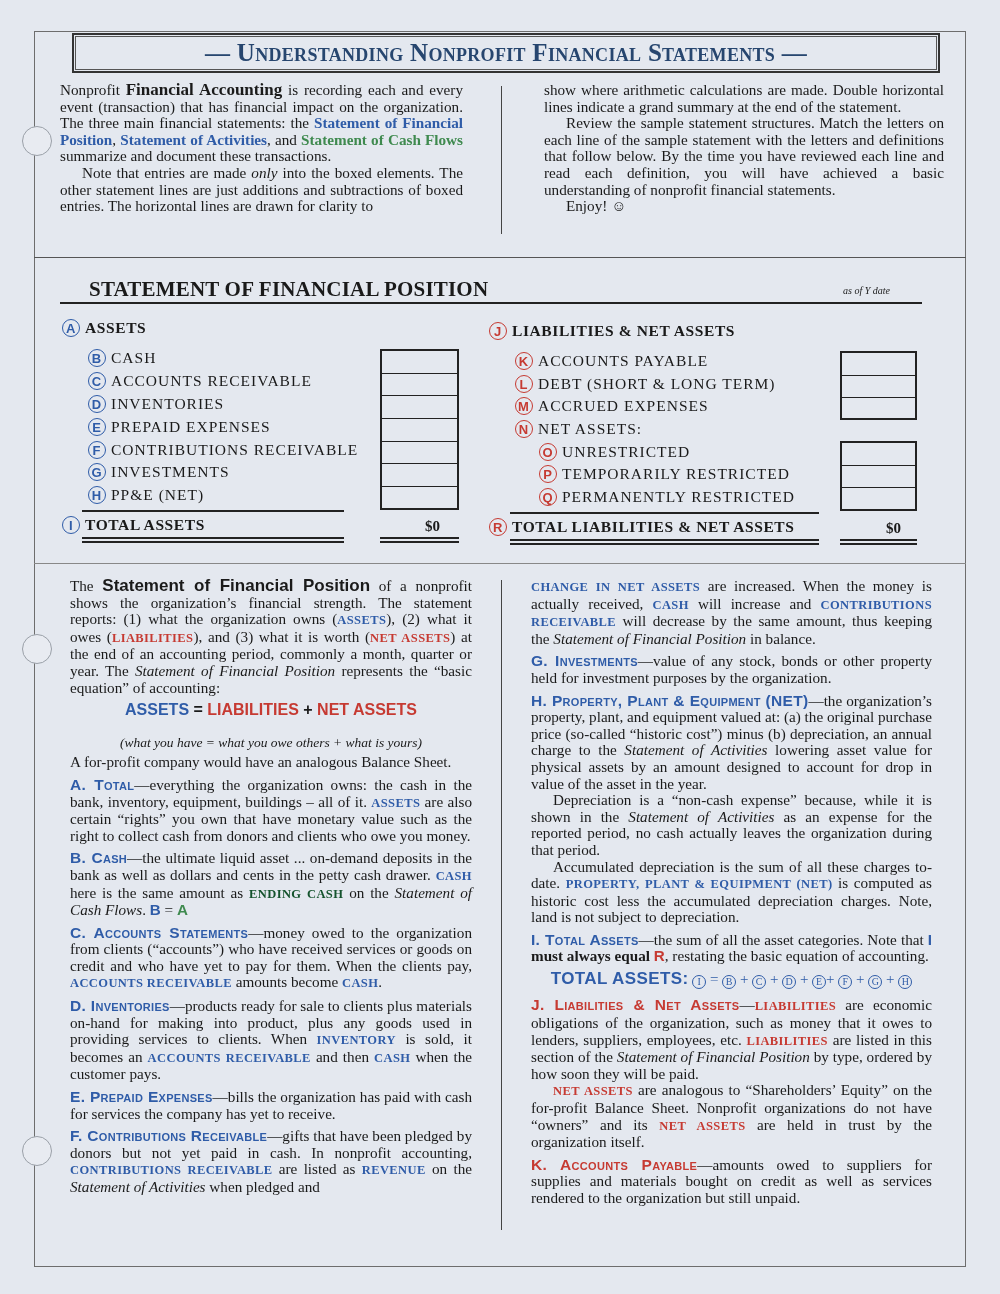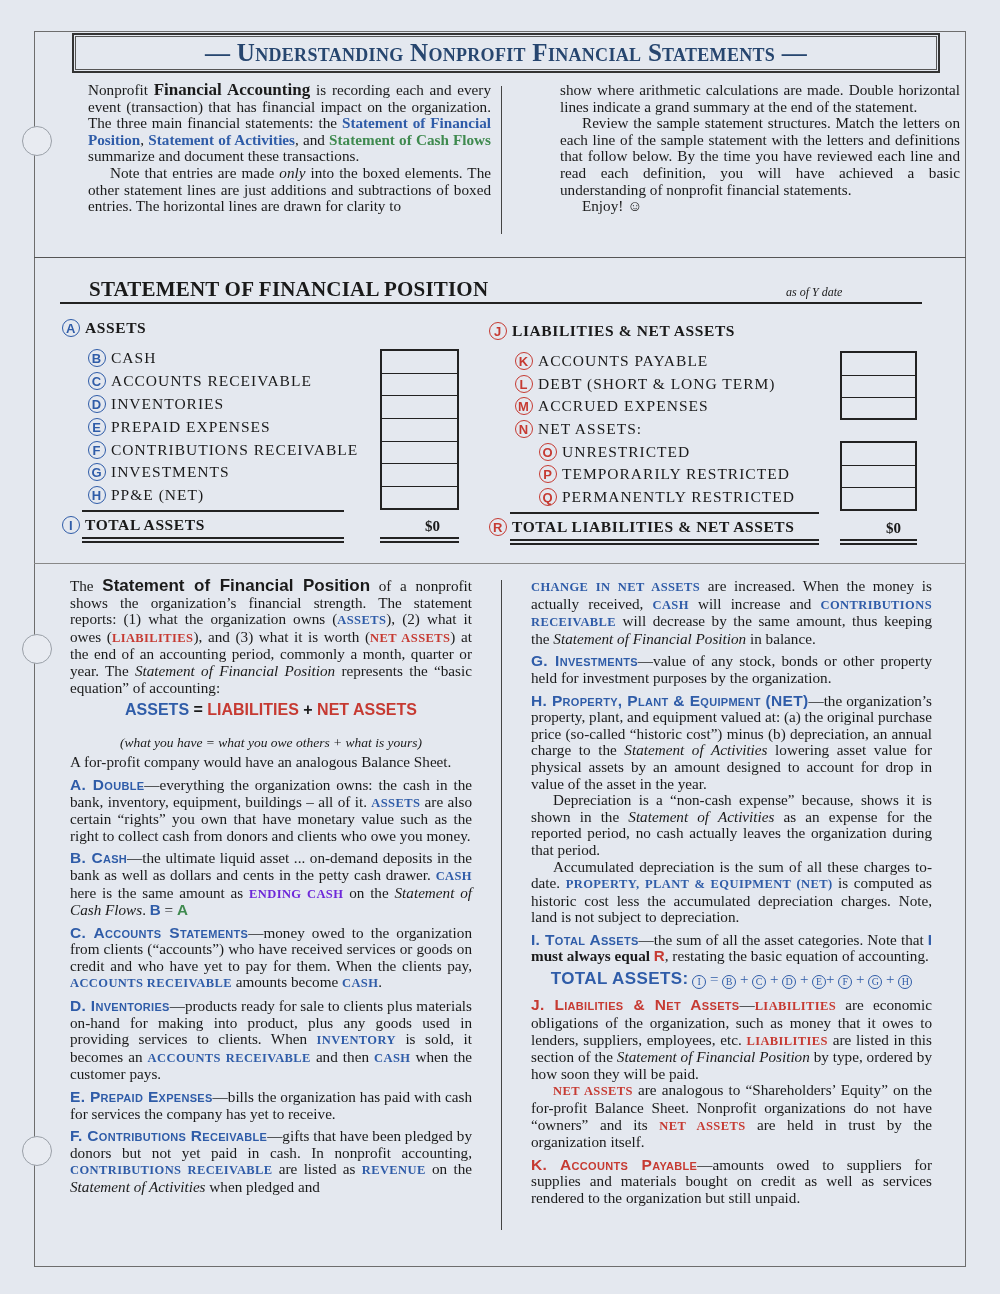--- a/index.html
+++ b/index.html
@@ -31,21 +31,21 @@
   .indent { text-indent:22px; }
   .blue { color:#2f5ca8; font-weight:bold; }
   .green { color:#3f8a4f; font-weight:bold; }
   .bold-black { font-weight:bold; font-size:17px; }
   .vdiv { position:absolute; width:1px; background:#444; }
   .hdiv { position:absolute; height:1px; background:#444; }
 
   .sfp-title {
     position:absolute; left:89px; top:277px; font-size:21px; font-weight:bold; letter-spacing:0.2px;
   }
-  .sfp-date { position:absolute; left:786px; top:285px; font-size:12px; font-style:italic; }
+  .sfp-date { position:absolute; left:843px; top:285px; font-size:10px; font-style:italic; }
   .sfp-rule { position:absolute; left:60px; top:302px; width:862px; height:2px; background:#222; }
 
   .stmt-item { position:absolute; display:flex; align-items:center; font-size:15.5px; letter-spacing:1px; white-space:nowrap; }
   .stmt-item.head { font-weight:bold; letter-spacing:0.6px; }
   .circ {
     display:inline-flex; width:18px; height:18px; border-radius:50%;
     border:1.6px solid; box-sizing:border-box; align-items:center; justify-content:center;
     font-family:"Liberation Sans", sans-serif; font-size:13px; font-weight:bold; margin-right:5px;
   }
   .circ.b { color:#2f5ca8; border-color:#2f5ca8; }
@@ -61,21 +61,21 @@
     position:absolute; top:578px; font-size:15.2px; line-height:16.6px; text-align:justify;
   }
   .body-col p { margin:0 0 6px 0; }
   .sans-head {
     font-family:"Liberation Sans", sans-serif; font-weight:bold; font-variant:small-caps; font-size:15.5px; letter-spacing:0.3px;
   }
   .sans-head.b { color:#2f5ca8; }
   .sans-head.r { color:#c63a32; }
   .term-b { color:#2f5ca8; font-weight:bold; font-size:12.5px; letter-spacing:0.4px; }
   .term-r { color:#c63a32; font-weight:bold; font-size:12.5px; letter-spacing:0.4px; }
-  .term-g { color:#6d28d9; font-weight:bold; font-size:12.5px; letter-spacing:0.4px; }
+  .term-g { color:#14532d; font-weight:bold; font-size:12.5px; letter-spacing:0.4px; }
   .equation {
     text-align:center; font-family:"Liberation Sans", sans-serif; font-weight:bold; font-size:16px; margin:6px 0 2px 0;
   }
   .eq-caption { text-align:center; font-style:italic; font-size:13.5px; margin:16px 0 3px 0; }
   .sans-bold { font-family:"Liberation Sans", sans-serif; font-weight:bold; }
   .total-eq { text-align:center; margin:6px 0 8px 0; font-size:15px; color:#2f5ca8; }
   .total-eq .lbl { font-family:"Liberation Sans", sans-serif; font-weight:bold; font-size:17px; letter-spacing:0.4px; }
   .mini-circ {
     display:inline-flex; width:14px; height:14px; border-radius:50%; border:1px solid #2f5ca8;
     align-items:center; justify-content:center; font-size:10px; color:#2f5ca8; box-sizing:border-box; vertical-align:-1px;
@@ -87,27 +87,27 @@
 
 <div class="page-frame"></div>
 <div class="hole" style="top:126px"></div>
 <div class="hole" style="top:634px"></div>
 <div class="hole" style="top:1136px"></div>
 
 <div class="title-box">
   <span class="title-text">— Understanding Nonprofit Financial Statements —</span>
 </div>
 
-<div class="intro-col" style="left:88px; width:403px;">
+<div class="intro-col" style="left:60px; width:403px;">
   <p><span>Nonprofit </span><span class="bold-black">Financial Accounting</span><span> is recording each and every event (transaction) that has financial impact on the organization. The three main financial statements: the </span><span class="blue">Statement of Financial Position</span><span>, </span><span class="blue">Statement of Activities</span><span>, and </span><span class="green">Statement of Cash Flows</span><span> summarize and document these transactions.</span></p>
   <p class="indent"><span>Note that entries are made </span><em>only</em><span> into the boxed elements. The other statement lines are just additions and subtractions of boxed entries. The horizontal lines are drawn for clarity to </span></p>
 </div>
 <div class="vdiv" style="left:501px; top:86px; height:148px;"></div>
 
-<div class="intro-col" style="left:560px; width:400px;">
+<div class="intro-col" style="left:544px; width:400px;">
   <p>show where arithmetic calculations are made. Double horizontal lines indicate a grand summary at the end of the statement.</p>
   <p class="indent">Review the sample statement structures. Match the letters on each line of the sample statement with the letters and definitions that follow below. By the time you have reviewed each line and read each definition, you will have achieved a basic understanding of nonprofit financial statements.</p>
   <p class="indent">Enjoy! ☺</p>
 </div>
 <div class="hdiv" style="left:34px; top:257px; width:932px; background:#555;"></div>
 
 <div class="sfp-title">STATEMENT OF FINANCIAL POSITION</div>
 <div class="sfp-date">as of Y date</div>
 <div class="sfp-rule"></div>
 
@@ -215,35 +215,35 @@
 <div class="double-rule" style="left:840px; top:539px; width:77px;"></div>
 
 <div class="hdiv" style="left:34px; top:563px; width:932px; background:#888;"></div>
 
 <div class="body-col" style="left:70px; width:402px;">
   <p style="margin-bottom:2px;"><span>The </span><span class="sans-bold" style="font-size:17px;">Statement of Financial Position</span><span> of a nonprofit shows the organization’s financial strength. The statement reports: (1) what the organization owns (</span><span class="term-b">ASSETS</span><span>), (2) what it owes (</span><span class="term-r">LIABILITIES</span><span>), and (3) what it is worth (</span><span class="term-r">NET ASSETS</span><span>) at the end of an accounting period, commonly a month, quarter or year. The </span><em>Statement of Financial Position</em><span> represents the “basic equation” of accounting:</span></p>
   <div class="equation"><span style="color:#2f5ca8">ASSETS</span><span> = </span><span style="color:#c63a32">LIABILITIES</span><span> + </span><span style="color:#c63a32">NET ASSETS</span></div>
   <div class="eq-caption">(what you have  = what you owe others + what is yours)</div>
   <p>A for-profit company would have an analogous Balance Sheet.</p>
 
-  <p><span class="sans-head b">A. Double</span><span>—everything the organization owns: the cash in the bank, inventory, equipment, buildings – all of it. </span><span class="term-b">ASSETS</span><span> are also certain “rights” you own that have monetary value such as the right to collect cash from donors and clients who owe you money.</span></p>
+  <p><span class="sans-head b">A. Total</span><span>—everything the organization owns: the cash in the bank, inventory, equipment, buildings – all of it. </span><span class="term-b">ASSETS</span><span> are also certain “rights” you own that have monetary value such as the right to collect cash from donors and clients who owe you money.</span></p>
   <p><span class="sans-head b">B. Cash</span><span>—the ultimate liquid asset ... on-demand deposits in the bank as well as dollars and cents in the petty cash drawer. </span><span class="term-b">CASH</span><span> here is the same amount as </span><span class="term-g">ENDING CASH</span><span> on the </span><em>Statement of Cash Flows</em><span>. </span><span class="sans-bold" style="color:#2f5ca8">B</span><span> = </span><span class="sans-bold" style="color:#3f8a4f">A</span></p>
   <p><span class="sans-head b">C. Accounts Statements</span><span>—money owed to the organization from clients (“accounts”) who have received services or goods on credit and who have yet to pay for them. When the clients pay, </span><span class="term-b">ACCOUNTS RECEIVABLE</span><span> amounts become </span><span class="term-b">CASH</span><span>.</span></p>
   <p><span class="sans-head b">D. Inventories</span><span>—products ready for sale to clients plus materials on-hand for making into product, plus any goods used in providing services to clients. When </span><span class="term-b">INVENTORY</span><span> is sold, it becomes an </span><span class="term-b">ACCOUNTS RECEIVABLE</span><span> and then </span><span class="term-b">CASH</span><span> when the customer pays.</span></p>
   <p><span class="sans-head b">E. Prepaid Expenses</span><span>—bills the organization has paid with cash for services the company has yet to receive.</span></p>
   <p><span class="sans-head b">F. Contributions Receivable</span><span>—gifts that have been pledged by donors but not yet paid in cash. In nonprofit accounting, </span><span class="term-b">CONTRIBUTIONS RECEIVABLE</span><span> are listed as </span><span class="term-b">REVENUE</span><span> on the </span><em>Statement of Activities</em><span> when pledged and </span></p>
 </div>
 
 <div class="vdiv" style="left:501px; top:580px; height:650px;"></div>
 
 <div class="body-col" style="left:531px; width:401px;">
   <p><span class="term-b">CHANGE IN NET ASSETS</span><span> are increased. When the money is actually received, </span><span class="term-b">CASH</span><span> will increase and </span><span class="term-b">CONTRIBUTIONS RECEIVABLE</span><span> will decrease by the same amount, thus keeping the </span><em>Statement of Financial Position</em><span> in balance.</span></p>
   <p><span class="sans-head b">G. Investments</span><span>—value of any stock, bonds or other property held for investment purposes by the organization.</span></p>
   <p style="margin-bottom:0;"><span class="sans-head b">H. Property, Plant &amp; Equipment (NET)</span><span>—the organization’s property, plant, and equipment valued at: (a) the original purchase price (so-called “historic cost”) minus (b) depreciation, an annual charge to the </span><em>Statement of Activities</em><span> lowering asset value for physical assets by an amount designed to account for drop in value of the asset in the year.</span></p>
-  <p class="indent" style="margin-bottom:0;"><span>Depreciation is a “non-cash expense” because, shows it is shown in the </span><em>Statement of Activities</em><span> as an expense for the reported period, no cash actually leaves the organization during that period.</span></p>
+  <p class="indent" style="margin-bottom:0;"><span>Depreciation is a “non-cash expense” because, while it is shown in the </span><em>Statement of Activities</em><span> as an expense for the reported period, no cash actually leaves the organization during that period.</span></p>
   <p class="indent"><span>Accumulated depreciation is the sum of all these charges to-date. </span><span class="term-b">PROPERTY, PLANT &amp; EQUIPMENT (NET)</span><span> is computed as historic cost less the accumulated depreciation charges. Note, land is not subject to depreciation.</span></p>
   <p style="margin-bottom:0;"><span class="sans-head b">I. Total Assets</span><span>—the sum of all the asset categories. Note that </span><span class="sans-bold" style="color:#2f5ca8">I</span><b> must always equal </b><span class="sans-bold" style="color:#c63a32">R</span><span>, restating the basic equation of accounting.</span></p>
   <div class="total-eq">
     <span class="lbl">TOTAL ASSETS:</span>
     <span class="mini-circ">I</span> =
     <span class="mini-circ">B</span> +
     <span class="mini-circ">C</span> +
     <span class="mini-circ">D</span> +
     <span class="mini-circ">E</span>+
     <span class="mini-circ">F</span> +

